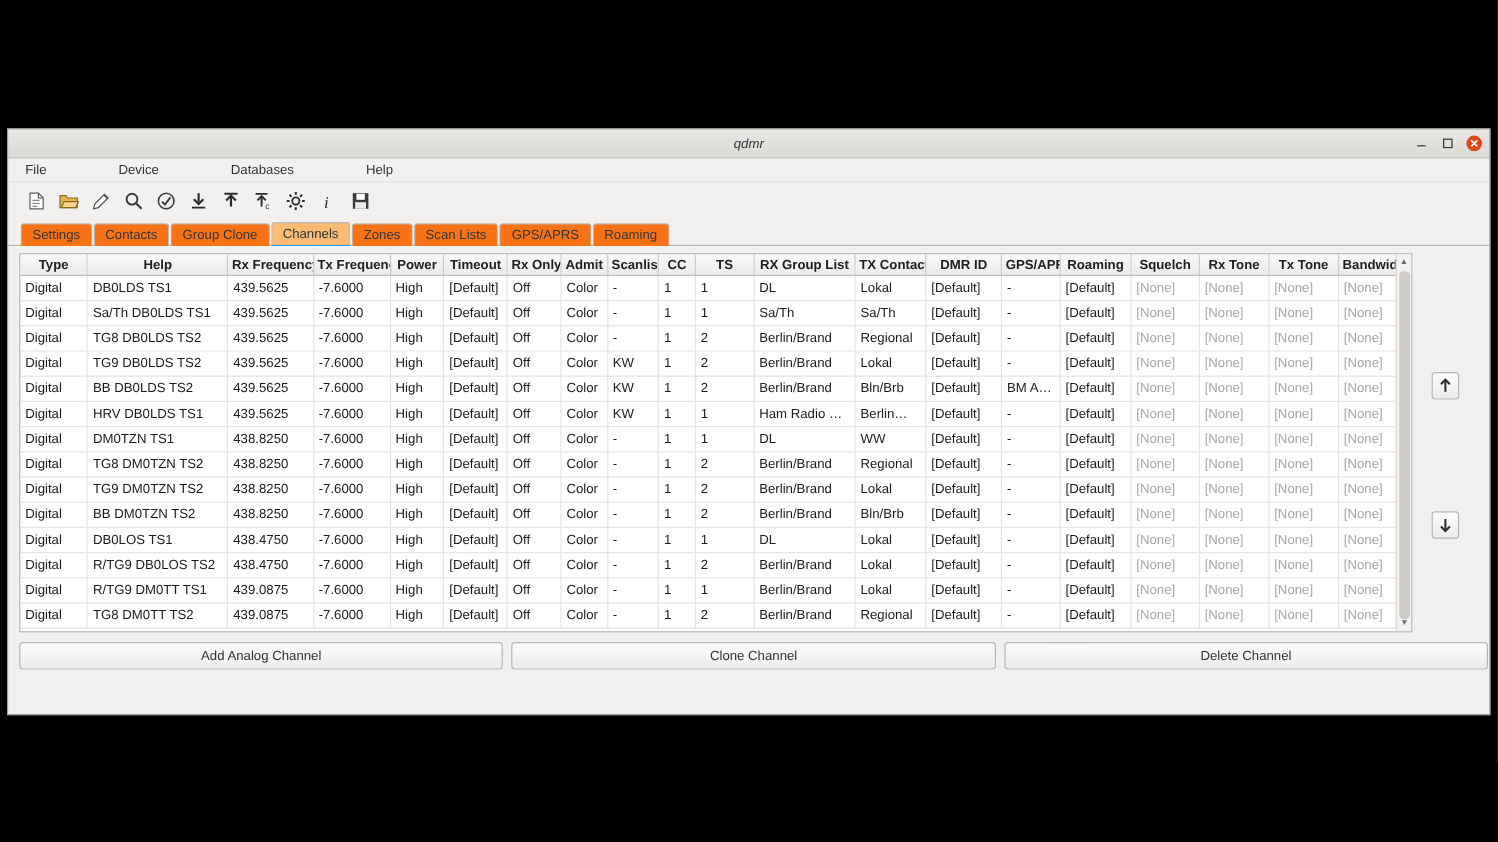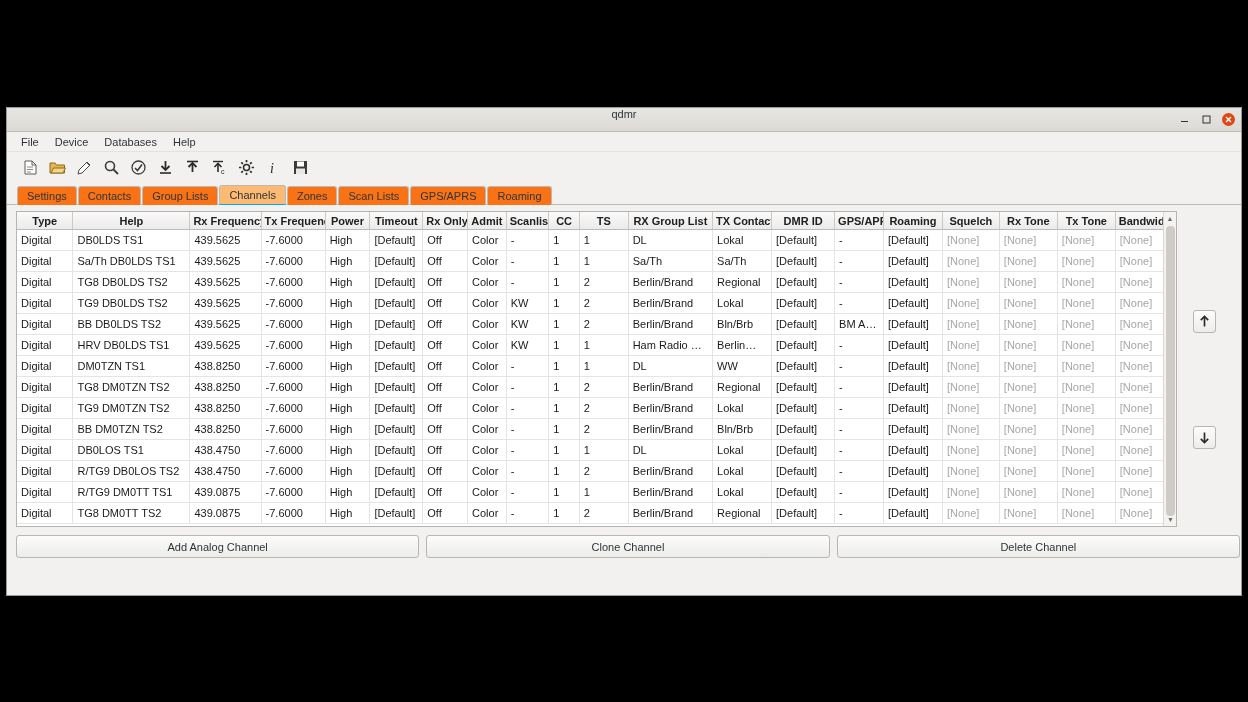--- a/index.html
+++ b/index.html
@@ -24,22 +24,24 @@
     display: flex;
     flex-direction: column;
   }
 
   
   .titlebar {
     height: 23px;
     background: linear-gradient(to bottom, #e8e6e3, #dcdad5);
     border-bottom: 1px solid #bfbdb8;
     display: flex;
+    align-items: center;
     position: relative;
     flex: none;
+    font-style: italic;
   }
   .titlebar .title {
     flex: 1;
     text-align: center;
     font-size: 11px;
     color: #2e3436;
   }
   .winbtns {
     position: absolute;
     right: 6px;
@@ -71,20 +73,21 @@
   .menubar {
     height: 19px;
     background: #f2f1f0;
     display: flex;
     align-items: center;
     padding-left: 8px;
     font-size: 11px;
     color: #2e3436;
     border-bottom: 1px solid #e4e2df;
     flex: none;
+    gap: 44px;
   }
   .menubar .menu-item {
     padding: 2px 8px 2px 6px;
     margin-right: 2px;
     cursor: default;
   }
 
   
   .toolbar {
     height: 30px;
@@ -366,21 +369,21 @@
         <rect x="2" y="2" width="13" height="13" fill="#3b3b3b"></rect>
         <rect x="5" y="2.5" width="7" height="5" fill="#ffffff"></rect>
         <rect x="4" y="9.5" width="9" height="5.5" fill="#e8e8e8"></rect>
       </svg>
     </div>
   </div>
 
   <div class="tabsrow">
     <div class="tab">Settings</div>
     <div class="tab">Contacts</div>
-    <div class="tab">Group Lists</div>
+    <div class="tab">Group Clone</div>
     <div class="tab active">Channels</div>
     <div class="tab">Zones</div>
     <div class="tab">Scan Lists</div>
     <div class="tab">GPS/APRS</div>
     <div class="tab">Roaming</div>
   </div>
 
   <div class="content">
 
     <div class="table-area">

